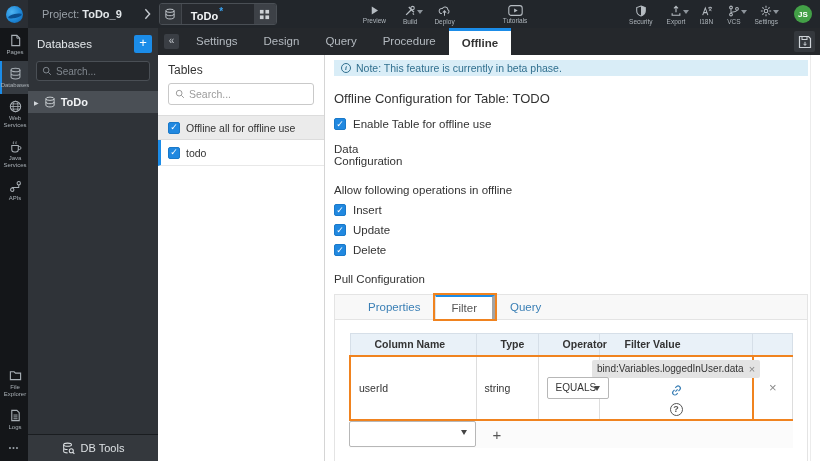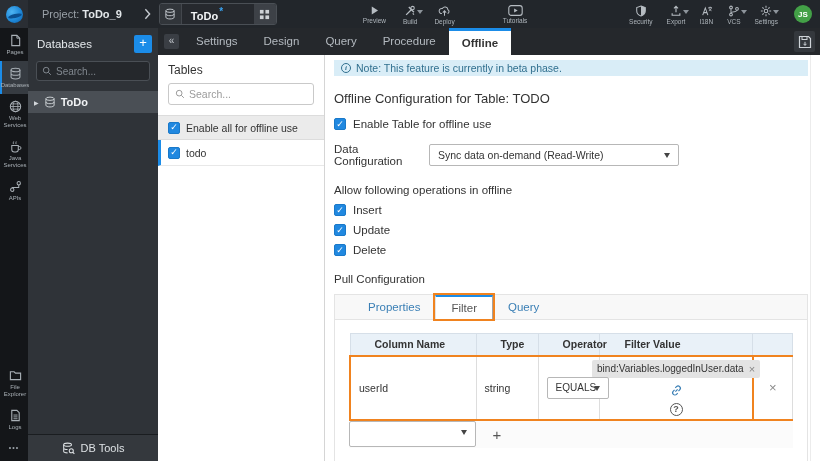--- a/index.html
+++ b/index.html
@@ -135,21 +135,21 @@
   .dc-select { width:250px; }
   .section-label { margin-top:17px; font-size:11.5px; color:#333; }
   .ops .cb-row { margin-top:8px; }
 
   
   .pull-tabs { margin-top:9px; height:26px; background:#f8f8f8; border:1px solid #e4e4e4;
     display:flex; align-items:stretch; }
   .ptab { padding:0 15px; line-height:25px; font-size:11.5px; color:#3a7fb5; cursor:pointer; }
   .ptab.first { margin-left:18px; }
   .ptab.active { background:#fff; color:#555; border-top:2px solid #1b8ce8; line-height:23px;
-    border-left:1px solid #e4e4e4; border-right:1px solid #a3a3a3;
+    border-left:1px solid #e4e4e4; border-right:3px solid #a3a3a3;
     outline:2px solid #f0831f; outline-offset:0; z-index:3; }
   .pull-body { border:1px solid #e4e4e4; border-top:none; background:#fff; padding:13px 14px 16px; }
   table.ftable { width:100%; border-collapse:collapse; table-layout:fixed; }
   .ftable th { background:#e9f1f8; border:1px solid #d6dfe8; font-size:10.5px; font-weight:bold;
     color:#333; text-align:left; padding:4px 24px; height:22px; }
   .ftable td { border:1px solid #dddddd; font-size:10.5px; color:#333; padding:3px 8px;
     height:28px; background:#fff; }
   .col-name { width:28.5%; } .col-type { width:14%; } .col-op { width:14%; }
   .col-fv { width:34.5%; } .col-del { width:9%; }
   tr.annotated td { border-top:2px solid #f0831f; border-bottom:2px solid #f0831f; }
@@ -431,21 +431,21 @@
             <path d="M7.6 7.6 L10.6 10.6" stroke="currentColor" stroke-width="1.2"></path>
           </svg>
         </span>
       <input placeholder="Search..." style="">
     </div>
   </div>
   <div class="row-enable-all">
     <span class="cb">
         <span class="tick">✓</span>
       </span>
-    <span class="lbl">Enable all for offline use</span>
+    <span class="lbl">Offline all for offline use</span>
   </div>
   <div class="row-table">
     <span class="cb">
         <span class="tick">✓</span>
       </span>
     <span class="lbl">todo</span>
   </div>
 </div>
 
 <div class="main">
@@ -458,24 +458,20 @@
 
   <div class="cb-row">
     <span class="cb">
         <span class="tick">✓</span>
       </span>
     <span class="lbl">Enable Table for offline use</span>
   </div>
 
   <div class="dc-row">
     <span class="dc-label">Data Configuration</span>
-    <div class="select-box dc-select">
-      <span class="val">Sync data on-demand (Read-Write)</span>
-      <span class="caret-down"></span>
-    </div>
   </div>
 
   <div class="section-label">Allow following operations in offline</div>
   <div class="ops">
     <div class="cb-row">
       <span class="cb">
           <span class="tick">✓</span>
         </span>
       <span class="lbl">Insert</span>
     </div>

